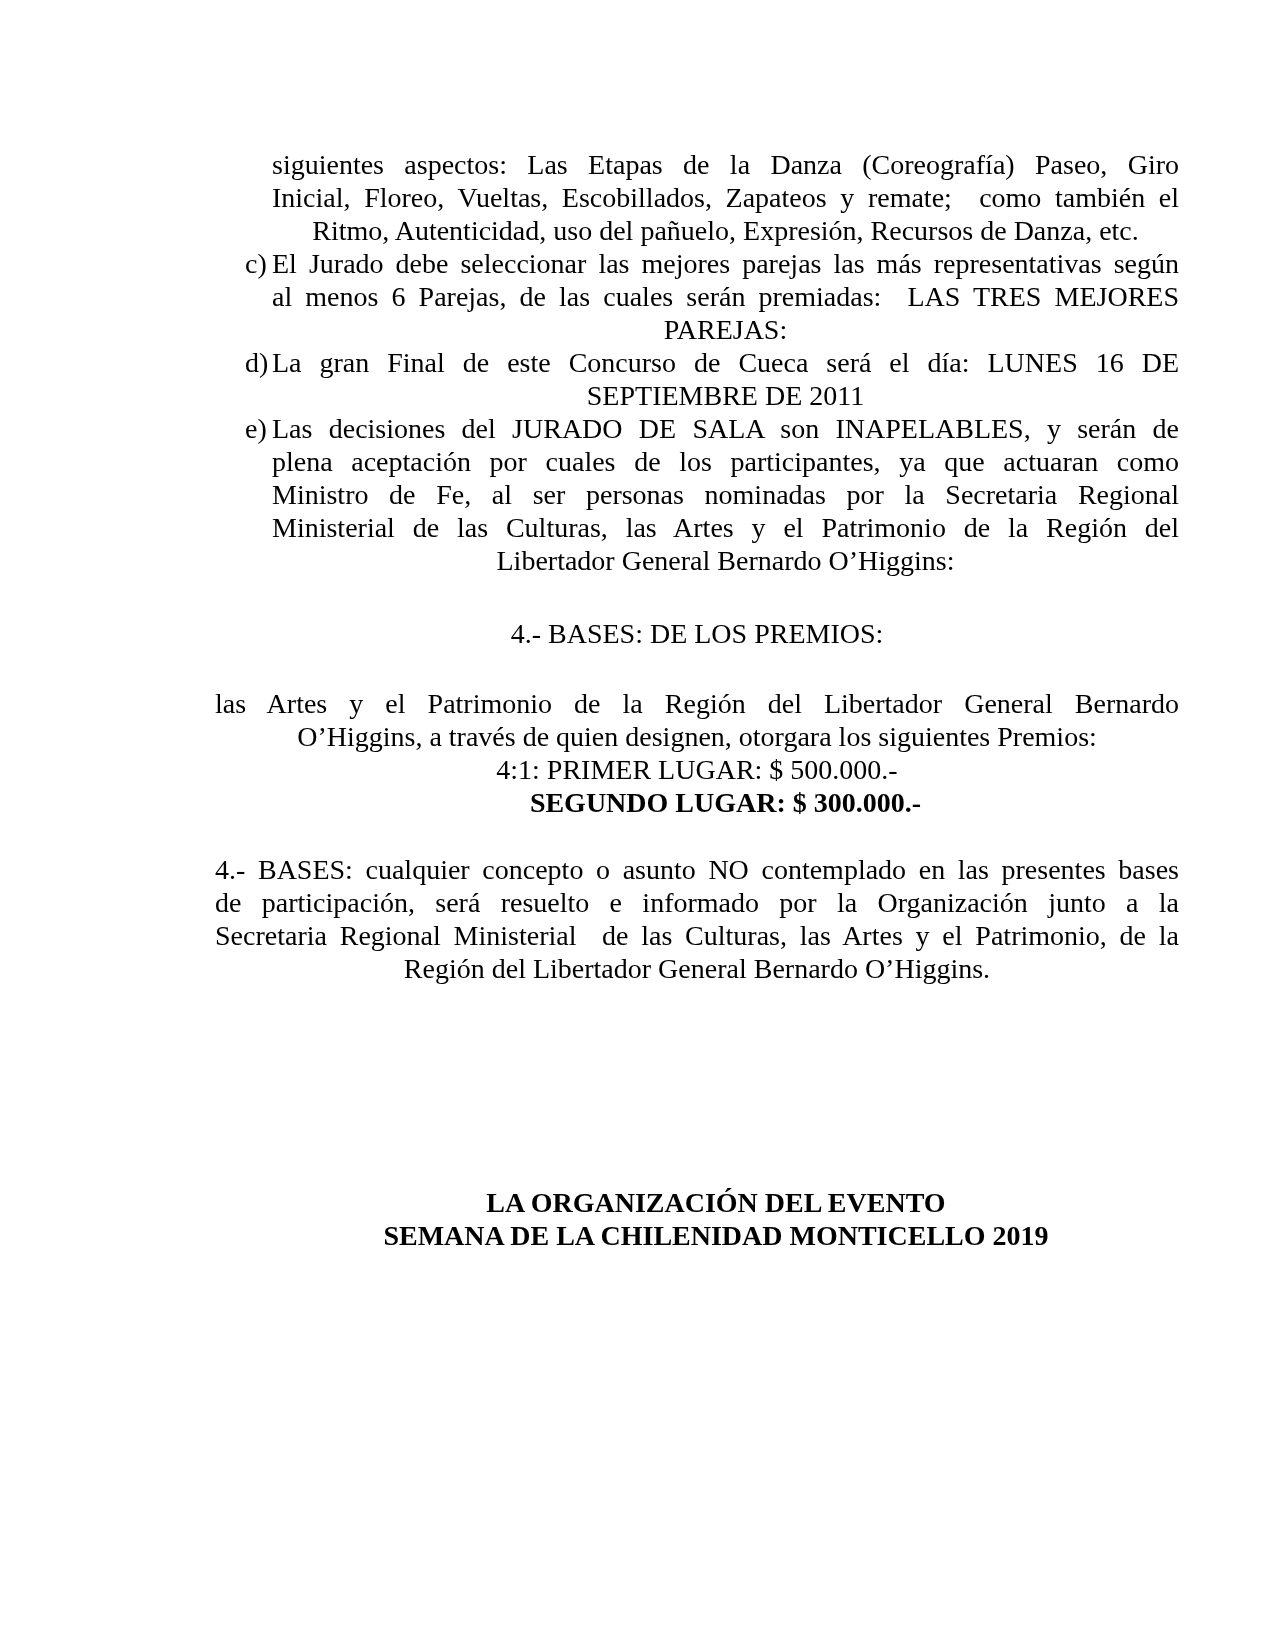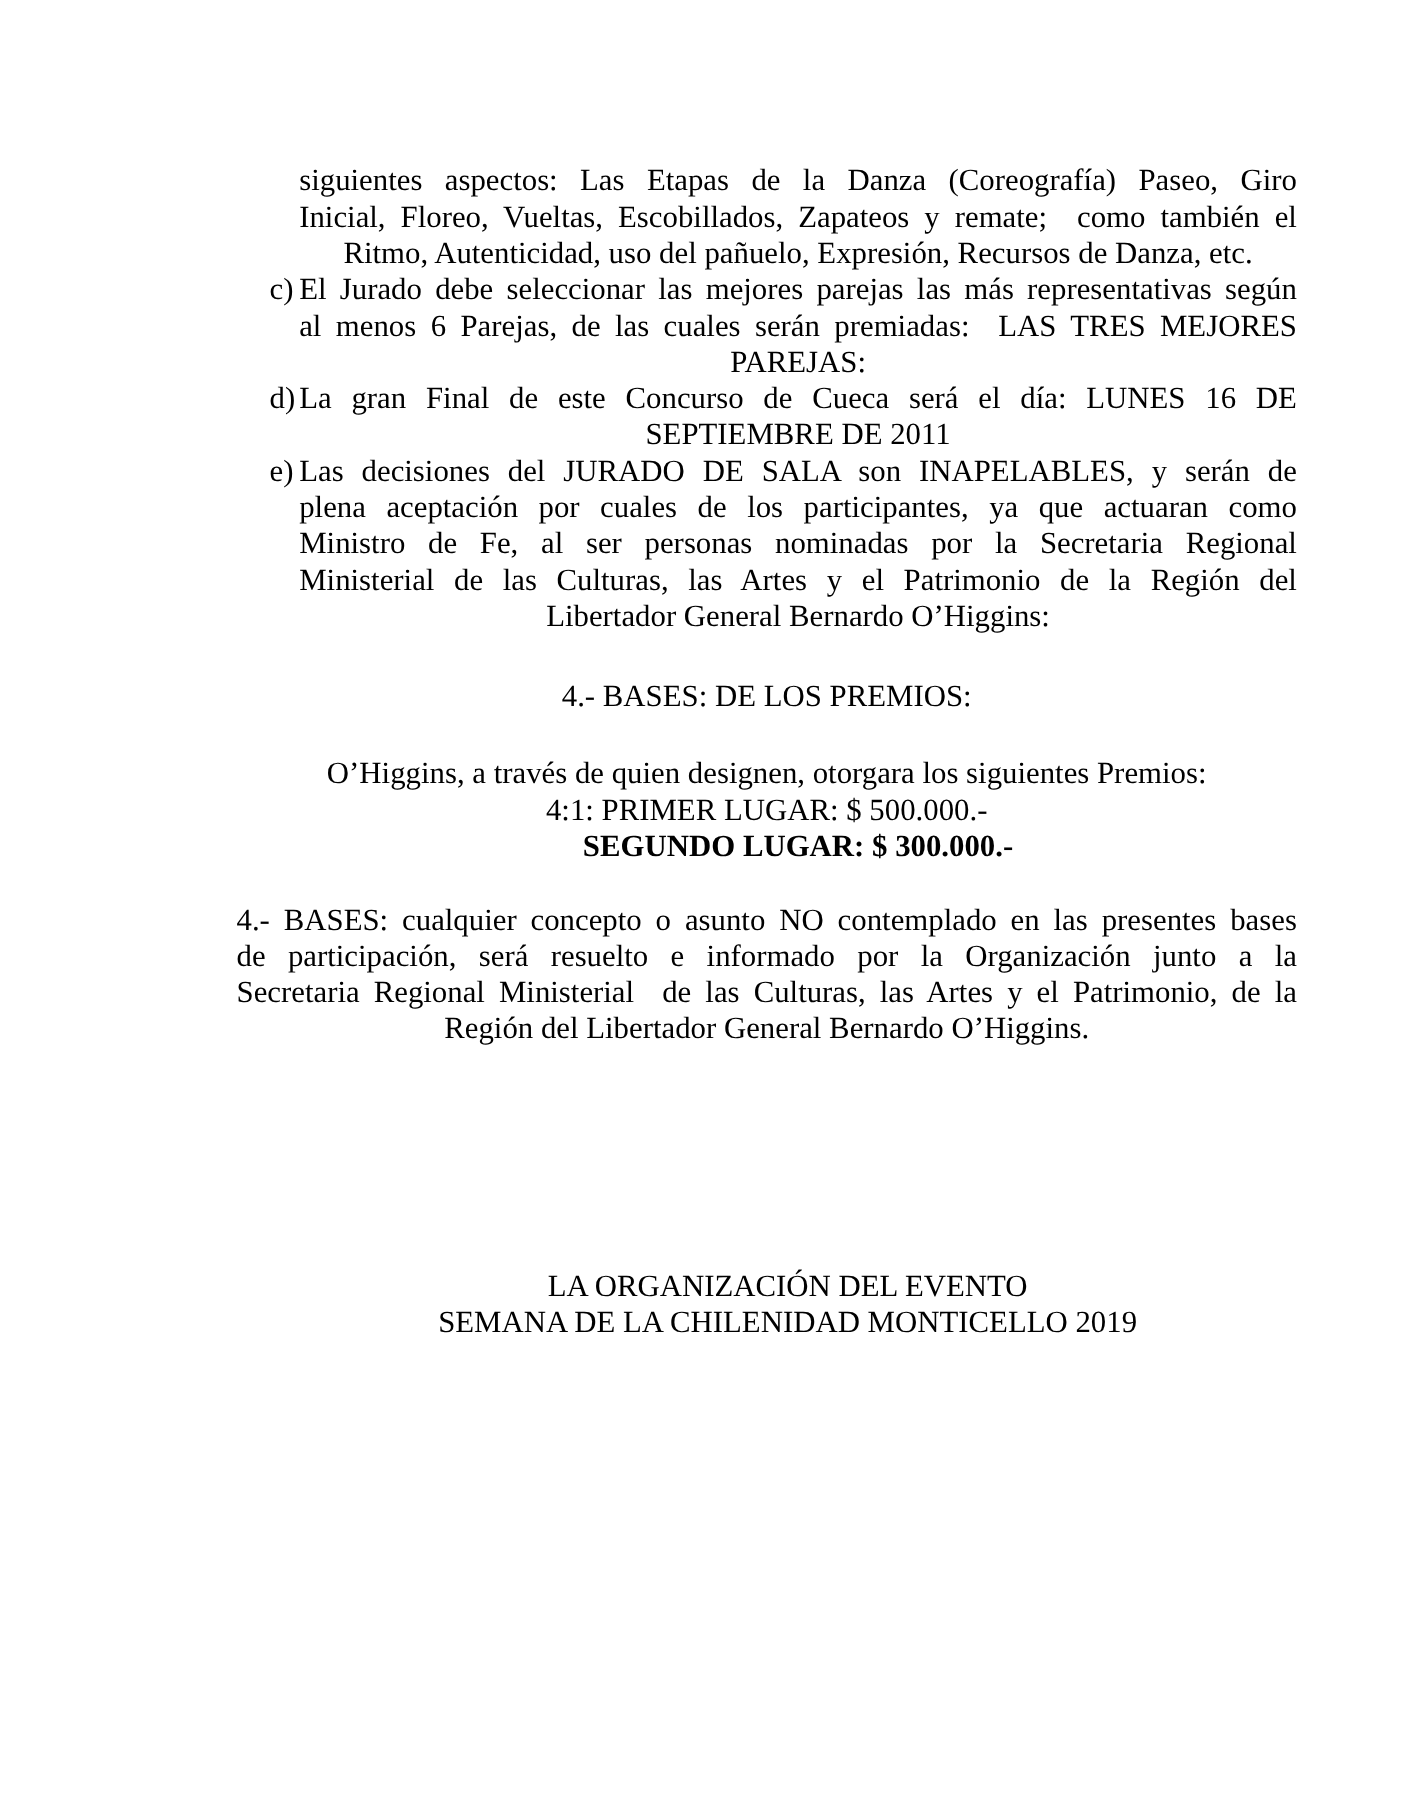--- a/index.html
+++ b/index.html
@@ -38,21 +38,21 @@
     left: 30px;
     top: 0;
     line-height: 33px;
   }
   .line.indent { margin-left: 57px; font-weight: bold; }
   .gap-a { height: 40px; }
   .gap-b { height: 37px; }
   .gap-c { height: 34px; }
   .gap-d { height: 201px; }
   .footer {
-    font-weight: normal;
+    font-weight: bold;
     text-align: center;
     padding-left: 38px;
   }
 </style>
 </head>
 <body>
 
 <div class="page">
   <div class="content">
 
@@ -83,20 +83,21 @@
         </div>
       </section>
 
     <div class="gap-a"></div>
 
     <div class="line">4.- BASES: DE LOS PREMIOS:</div>
 
     <div class="gap-b"></div>
 
     <section>
+        <div class="line j">las Artes y el Patrimonio de la Región del Libertador General Bernardo</div>
         <div class="line">O’Higgins, a través de quien designen, otorgara los siguientes Premios:</div>
       </section>
 
     <section>
         <div class="line">4:1: PRIMER LUGAR: $ 500.000.-</div>
         <div class="line indent">SEGUNDO LUGAR: $ 300.000.-</div>
       </section>
 
     <div class="gap-c"></div>
 

